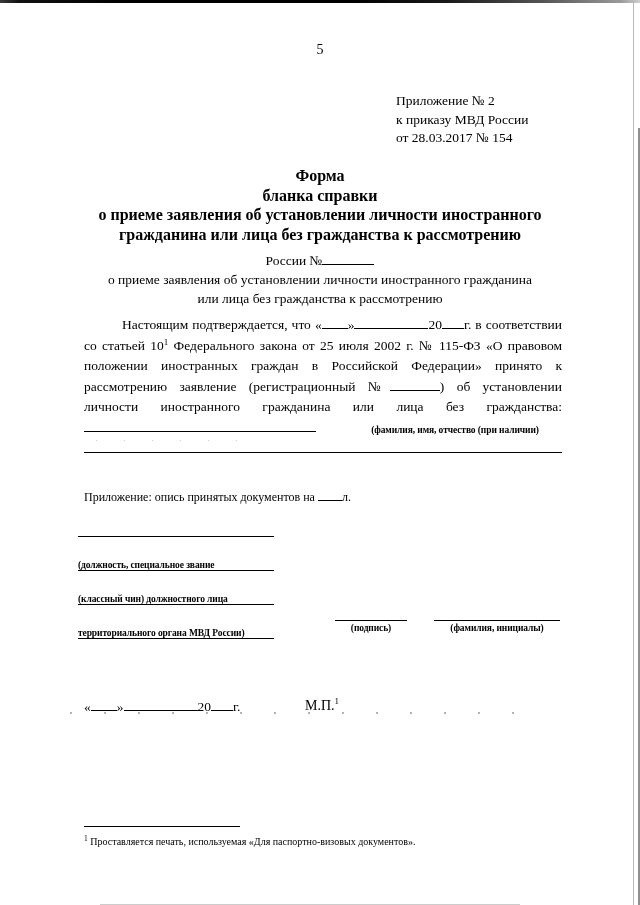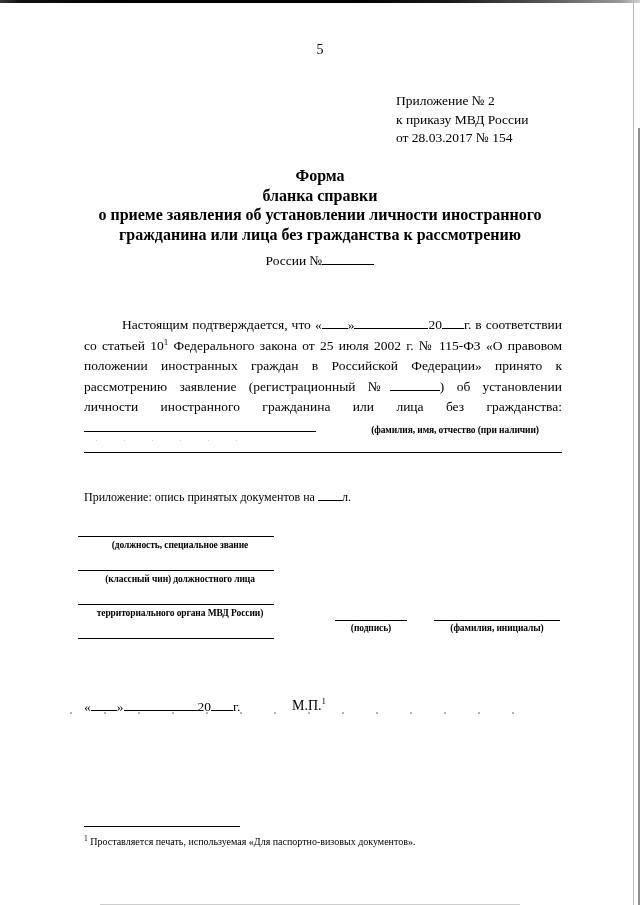--- a/index.html
+++ b/index.html
@@ -158,24 +158,25 @@
     height: 0;
   }
   .sig-rule-1 { top: 536px; }
   .sig-rule-2 { top: 570px; }
   .sig-rule-3 { top: 604px; }
   .sig-rule-4 { top: 638px; }
 
   .sig-caption {
     left: 78px;
     width: 204px;
-    text-align: center;
+    text-align: left;
     font-size: 9.5px;
     font-weight: bold;
     letter-spacing: -.1px;
+    margin-top: 20px;
   }
   .sig-caption-1 { top: 540px; }
   .sig-caption-2 { top: 574px; }
   .sig-caption-3 { top: 608px; }
 
   
   .sign-rule {
     top: 620px;
     border-bottom: 1px solid #000;
     height: 0;
@@ -196,21 +197,21 @@
   
   .date-line {
     left: 84px; top: 668px;
     font-size: 13.5px;
     white-space: nowrap;
     margin-top: 29px;
   }
 
   
   .stamp-note {
-    left: 292px; top: 698px;
+    left: 305px; top: 698px;
     font-size: 14px;
     text-align: center;
   }
   .stamp-note sup {
     font-size: 9px;
     vertical-align: super;
     line-height: 0;
   }
 
   
@@ -267,20 +268,24 @@
     <div>Форма</div>
     <div>бланка справки</div>
     <div>о приеме заявления об установлении личности иностранного</div>
     <div>гражданина или лица без гражданства к рассмотрению</div>
   </div>
 
   <div class="abs spravka-line">
     <span>России №</span><span class="fill-inline fill-spravka"></span>
   </div>
 
+  <div class="abs subtitle">
+    <div>о приеме заявления об установлении личности иностранного гражданина</div>
+    <div>или лица без гражданства к рассмотрению</div>
+  </div>
 
   <div class="abs body-text">
     <span>Настоящим подтверждается, что «</span><span class="fill-inline u-date-d"></span><span>»</span><span class="fill-inline u-date-m"></span><span>20</span><span class="fill-inline u-date-y"></span><span>г. в соответствии со статьей 10</span><sup>1</sup><span> Федерального закона от 25 июля 2002 г. № 115-ФЗ «О правовом положении иностранных граждан в Российской Федерации» принято к рассмотрению заявление (регистрационный №</span><span class="fill-inline u-reg"></span><span>) об установлении личности иностранного гражданина или лица без гражданства:</span><span class="fill-inline u-fio"></span>
   </div>
 
   <div class="abs noise-row2"></div>
 
   <div class="abs fio-caption">(фамилия, имя, отчество (при наличии)</div>
 
   <div class="abs blank-rule"></div>

